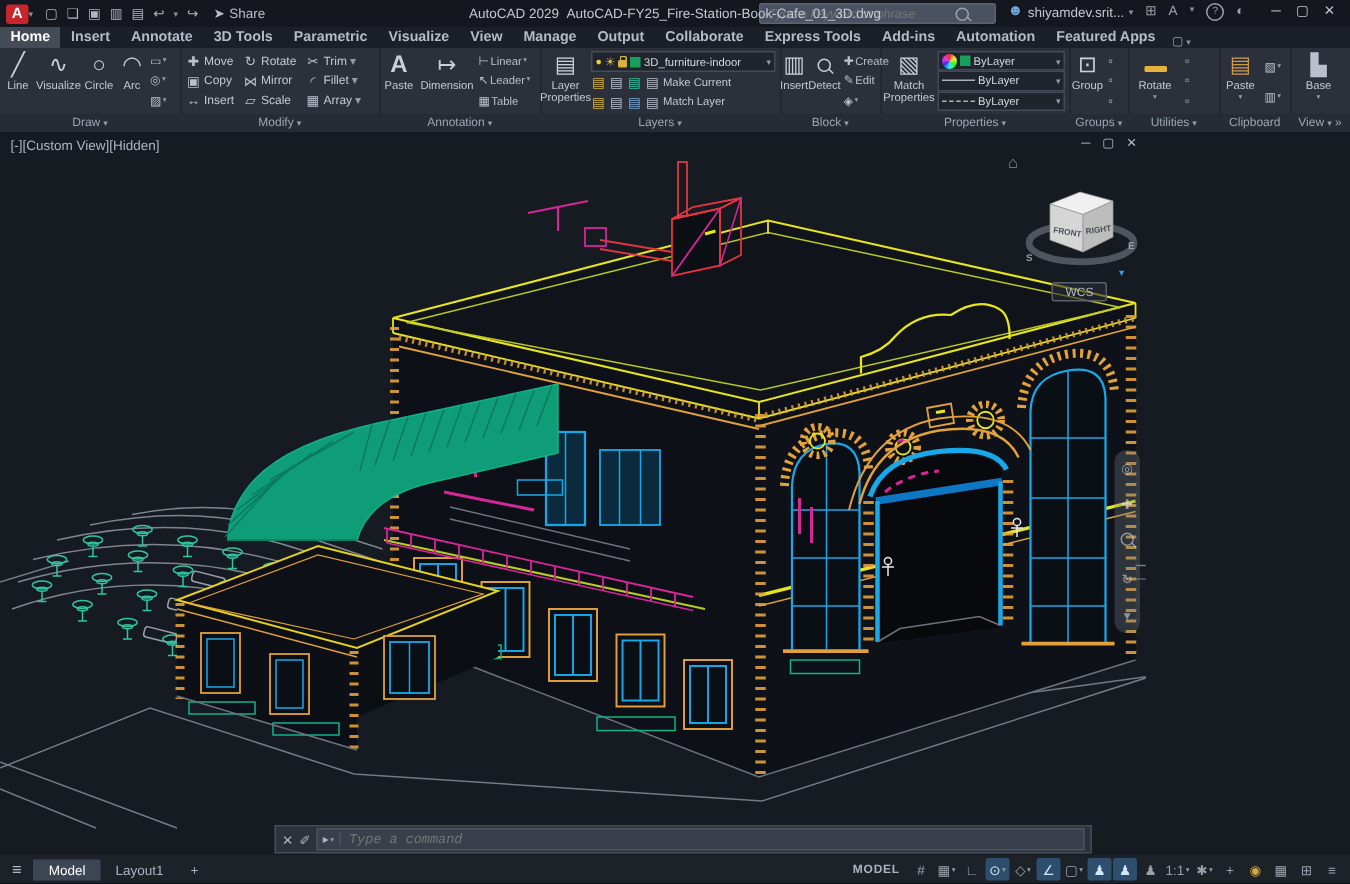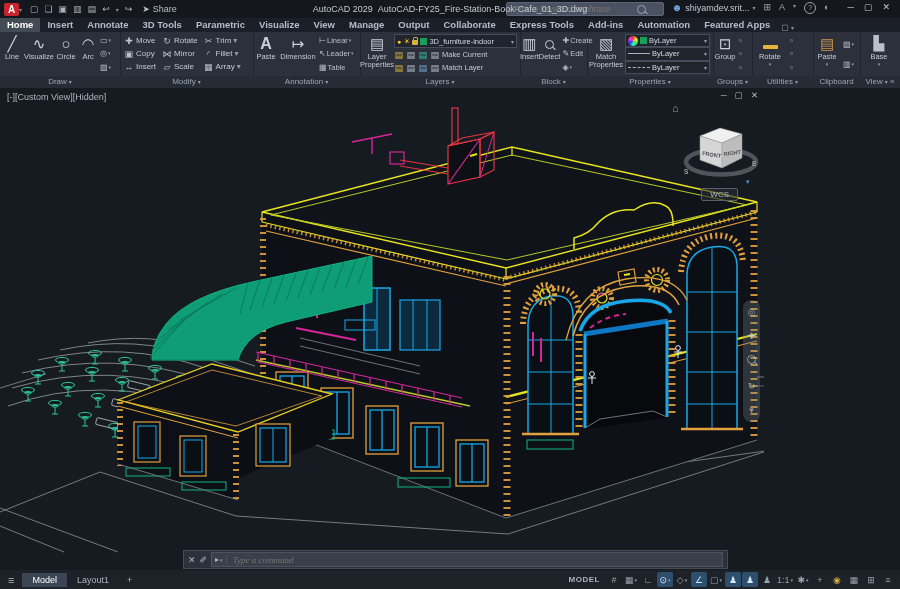--- a/index.html
+++ b/index.html
@@ -62,21 +62,21 @@
   .viewport{position:absolute;top:88px;left:0;width:764px;height:482px;background:#161a21;overflow:hidden;}
   .vp-label{position:absolute;top:4px;left:7px;font-size:9px;color:#aeb6c0;z-index:5;}
   .vp-winctl{position:absolute;top:2px;right:6px;font-size:8.5px;color:#b4bcc8;display:flex;gap:8px;z-index:5;}
   .navbar{position:absolute;right:4px;top:212px;width:17px;height:122px;background:rgba(116,123,134,0.32);border-radius:8px;display:flex;flex-direction:column;align-items:center;justify-content:space-around;z-index:4;color:rgba(225,230,238,0.55);font-size:9px;}
   .viewcube{position:absolute;right:0;top:0;width:110px;height:130px;z-index:4;}
   .wcs-pill{position:absolute;right:26px;top:100px;border:1px solid #5a6068;border-radius:2px;background:rgba(40,44,52,.6);color:#b4bcc8;font-size:8px;padding:1px 8px;z-index:5;}
   .cmddock{position:absolute;left:183px;top:462px;width:535px;height:17px;display:flex;align-items:center;gap:4px;background:rgba(48,53,63,0.88);border:1px solid #444b57;padding:0 4px;z-index:6;}
   .cmddock .cbtn{color:#aeb6c0;font-size:9px;}
   .cmdfield{flex:1;display:flex;align-items:center;background:rgba(92,99,112,0.30);border:1px solid #4c5360;height:13px;gap:4px;padding:0 3px;}
   .cmdchip{display:flex;align-items:center;gap:1px;color:#aeb6c0;font-size:8px;border-right:1px solid #4c5360;padding-right:3px;}
-  .cmdfield input{flex:1;background:transparent;border:none;outline:none;font-style:italic;font-size:9px;color:#9aa3b3;font-family:Liberation Serif, serif;}
+  .cmdfield input{flex:1;background:transparent;border:none;outline:none;font-style:italic;font-size:9px;color:#9aa3b3;font-family:Liberation Mono, monospace;}
 
   
   .statusbar{position:absolute;top:570px;left:0;width:900px;height:19px;background:#1d2128;display:flex;align-items:center;color:#9aa2ae;font-size:9px;}
   .sb-hamb{padding:0 8px;font-size:11px;color:#aeb6c0;}
   .mtab{padding:2px 10px;font-size:9px;color:#aab4c0;cursor:default;}
   .mtab.active{background:#3c4554;color:#fff;}
   .mtab-plus{padding:0 8px;color:#aab4c0;}
   .sb-right{margin-left:auto;display:flex;align-items:center;gap:1px;padding-right:4px;}
   .sb-mode{font-size:8px;font-weight:bold;color:#aab4c0;margin-right:5px;letter-spacing:.5px;}
   .sb-icon{min-width:14px;height:15px;display:flex;align-items:center;justify-content:center;font-size:9px;color:#98a1ad;padding:0 1px;border-radius:2px;gap:1px;}

